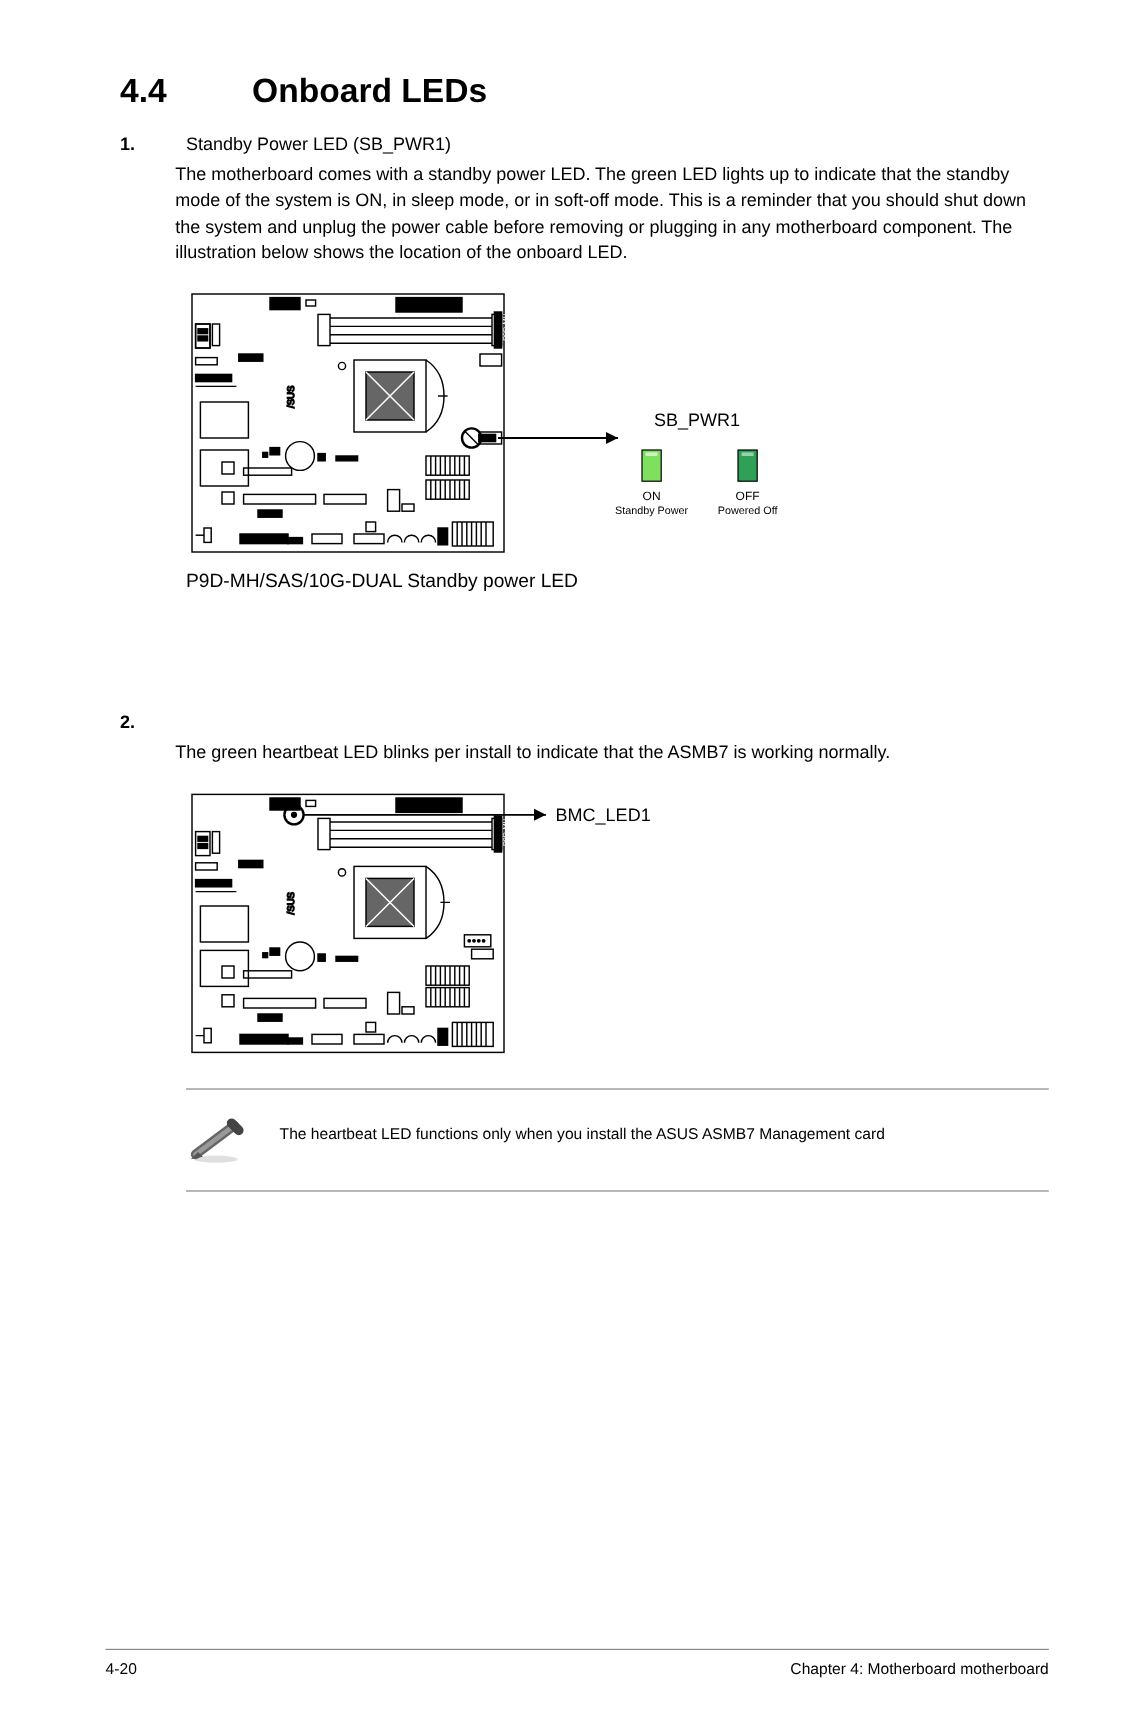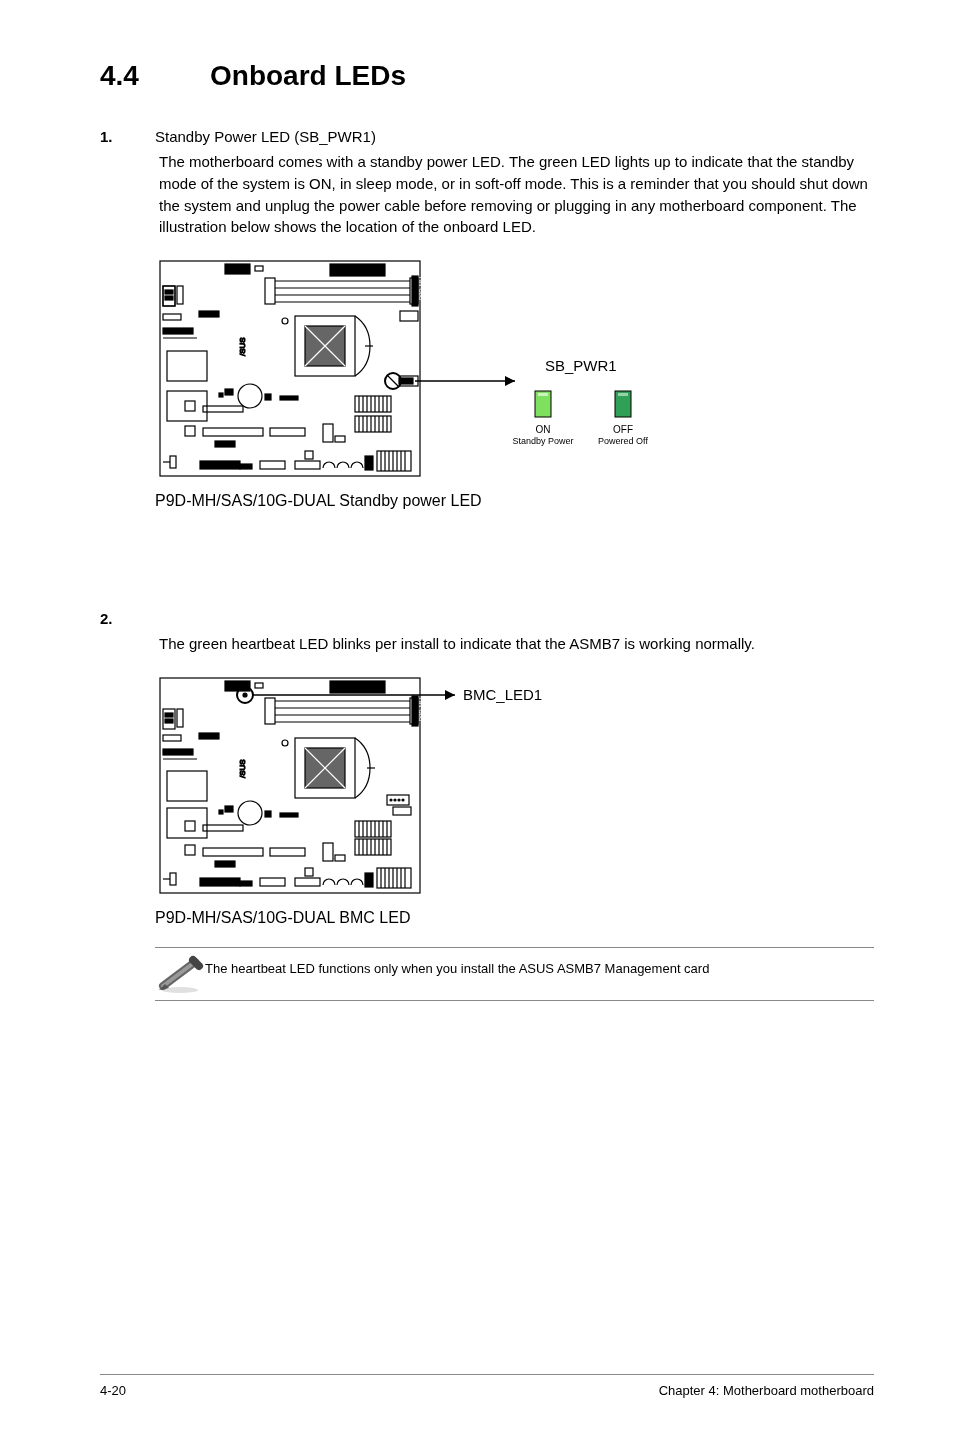--- a/index.html
+++ b/index.html
@@ -8,39 +8,39 @@
     height: 1438px;
     background: #fff;
     font-family: Arial, Helvetica, sans-serif;
     color: #000;
     position: relative;
     padding: 60px 80px 40px 100px;
   }
   .section-title {
     font-size: 28px;
     font-weight: bold;
-    margin-bottom: 36px;
+    margin-bottom: 20px;
   }
   .section-num { display: inline-block; width: 110px; }
   .item-row {
     display: flex;
     margin-top: 10px;
     margin-bottom: 6px;
   }
   .item-num {
     width: 55px;
     font-weight: bold;
     font-size: 15px;
   }
   .item-heading {
     font-weight: normal;
     font-size: 15px;
   }
   .body-text {
-    margin-left: 59px;
+    margin-left: 46px;
     font-size: 15px;
     line-height: 1.45;
     margin-bottom: 18px;
   }
   .body-text.justify { text-align: justify; }
   .diagram-wrap {
     margin-left: 55px;
     margin-bottom: 20px;
   }
   .diagram-wrap svg { display: block; }
@@ -49,32 +49,32 @@
     font-weight: normal;
     margin-top: 6px;
   }
   .spacer1 { height: 70px; }
   .note-row {
     display: flex;
     align-items: flex-start;
     margin-left: 55px;
     border-top: 1px solid #888;
     border-bottom: 1px solid #888;
-    padding: 6px 0;
-    gap: 0;
+    padding: 22px 0;
+    gap: 28px;
   }
   .note-text {
     font-size: 13px;
     line-height: 1.4;
     padding-top: 6px;
   }
   .footer {
     position: absolute;
     bottom: 40px;
-    left: 100px;
+    left: 88px;
     right: 80px;
     border-top: 1px solid #888;
     padding-top: 8px;
     display: flex;
     justify-content: space-between;
     font-size: 13px;
   }
 </style>
 </head>
 <body>
@@ -328,21 +328,20 @@
           <line x1="246" y1="195" x2="246" y2="215"></line>
         <line x1="250" y1="195" x2="250" y2="215"></line>
       </g>
     </g>
 
     <line x1="98" y1="22" x2="300" y2="22" stroke="#000" stroke-width="1.5"></line>
     <polygon points="300,22 290,17 290,27" fill="#000"></polygon>
     <text x="308" y="27" font-size="15" fill="#000">BMC_LED1</text>
     <text x="268" y="48" font-size="6" fill="#fff" transform="rotate(-90 268 48)">P9D-MH</text>
   </svg>
-  <div class="diag-caption">P9D-MH/SAS/10G-DUAL BMC LED</div>
 </div>
 
 <div class="note-row">
   <svg width="50" height="40" viewBox="0 0 50 40">
     <ellipse cx="25" cy="36" rx="18" ry="3" fill="#ccc" opacity="0.6"></ellipse>
     <path d="M8 32 L40 8" stroke="#666" stroke-width="8" stroke-linecap="round"></path>
     <path d="M8 32 L40 8" stroke="#999" stroke-width="4" stroke-linecap="round"></path>
     <path d="M38 6 L44 12" stroke="#444" stroke-width="8" stroke-linecap="round"></path>
     <path d="M4 36 L10 30 L14 34 Z" fill="#555"></path>
   </svg>

